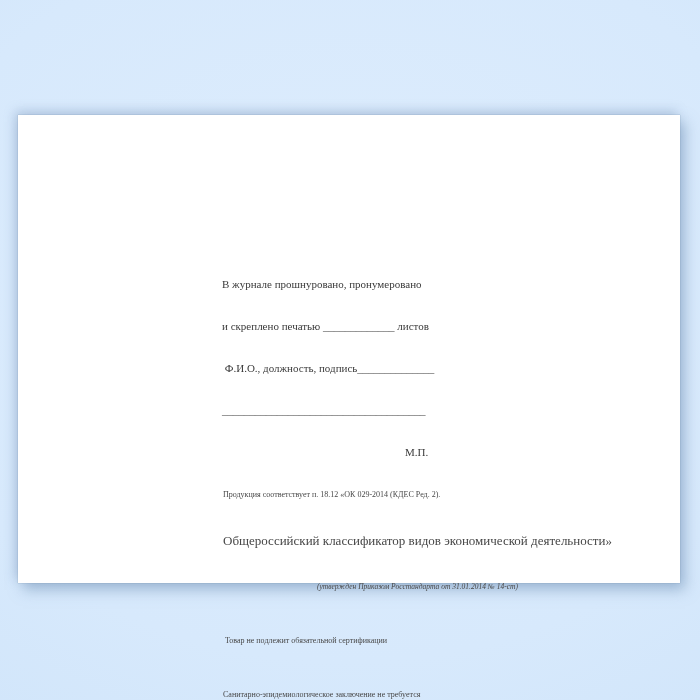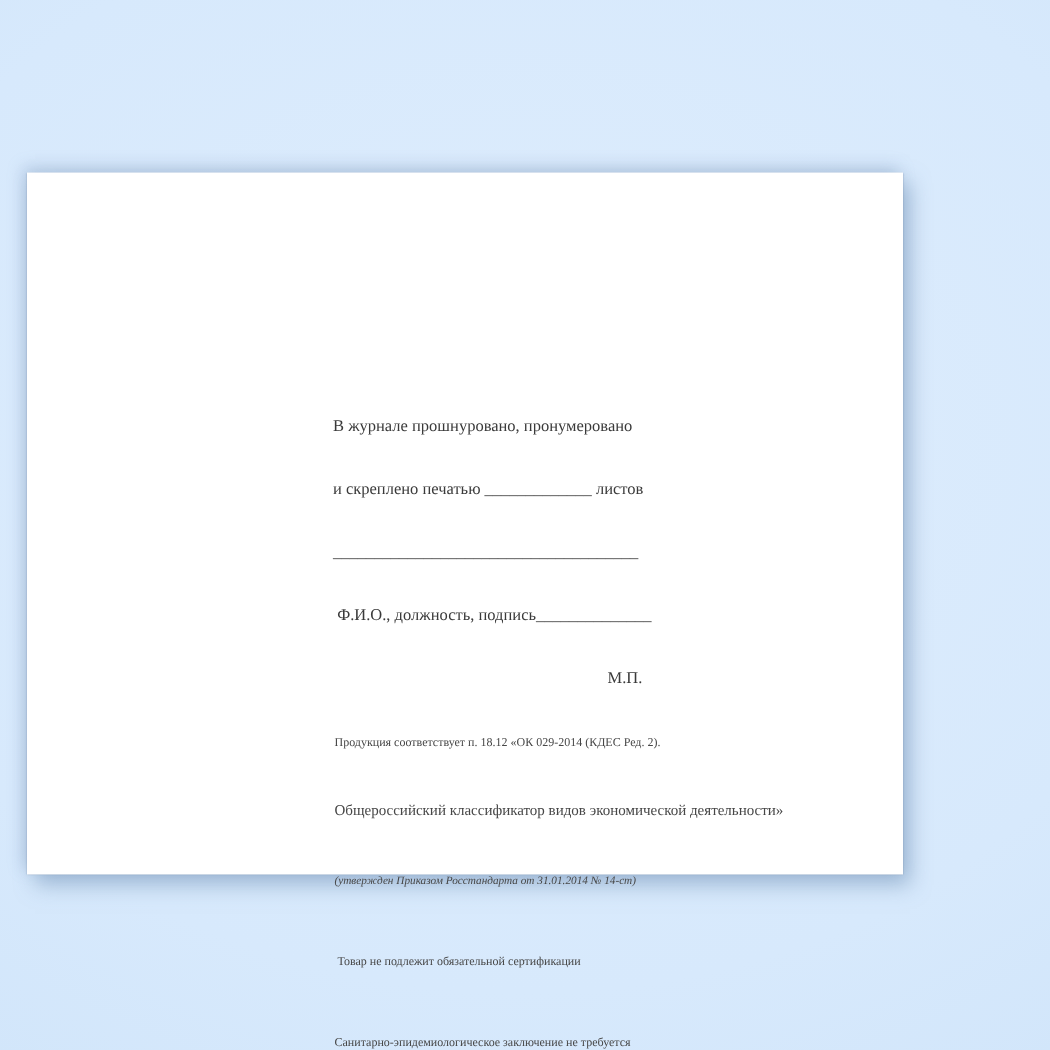--- a/index.html
+++ b/index.html
@@ -16,21 +16,21 @@
     position: relative;
     width: 700px;
     height: 700px;
     background:
       radial-gradient(130% 105% at 50% 42%, #deedfd 0%, #d7e9fc 50%, #cde3f9 85%, #c7dff7 100%);
   }
   .page {
     position: absolute;
     left: 18px;
     top: 115px;
-    width: 584px;
+    width: 662px;
     height: 468px;
     background: #ffffff;
     box-shadow:
       0 0 1px rgba(120, 142, 172, 0.9),
       5px 7px 13px rgba(106, 139, 178, 0.50),
       -3px -4px 10px rgba(124, 151, 186, 0.38);
   }
   
   .attestation {
     position: absolute;
@@ -52,49 +52,50 @@
     top: 329px;
     color: #474747;
     white-space: pre;
   }
   .c1 {
     font-size: 8px;
     line-height: 10px;
     margin-top: 10px;
   }
   .c2 {
-    font-size: 10px;
+    font-size: 13px;
     line-height: 9.5px;
   }
   .c3 {
     font-size: 7.5px;
     line-height: 9.5px;
     font-style: italic;
     margin-bottom: 9px;
+    text-align: center;
   }
   .cp {
     font-size: 8px;
     line-height: 10px;
     margin-bottom: 8px;
   }
   .cp.indent {
     padding-left: 2px;
   }
 </style>
 </head>
 <body>
 
 <div class="scene">
   <div class="page">
 
     <div class="attestation">
       <div class="att-line">В журнале прошнуровано, пронумеровано</div>
       <div class="att-line">и скреплено печатью _____________ листов</div>
+      <div class="att-line"> Ф.И.О., должность, подпись______________</div>
       <div class="att-line">_____________________________________</div>
-      <div class="att-line"> Ф.И.О., должность, подпись______________</div>
       <div class="mp">М.П.</div>
     </div>
 
     <div class="compliance">
       <div class="c1">Продукция соответствует п. 18.12 «ОК 029-2014 (КДЕС Ред. 2).</div>
       <div class="c2">Общероссийский классификатор видов экономической деятельности»</div>
       <div class="c3">(утвержден Приказом Росстандарта от 31.01.2014 № 14-ст)</div>
       <div class="cp indent">Товар не подлежит обязательной сертификации</div>
       <div class="cp">Санитарно-эпидемиологическое заключение не требуется</div>
       

